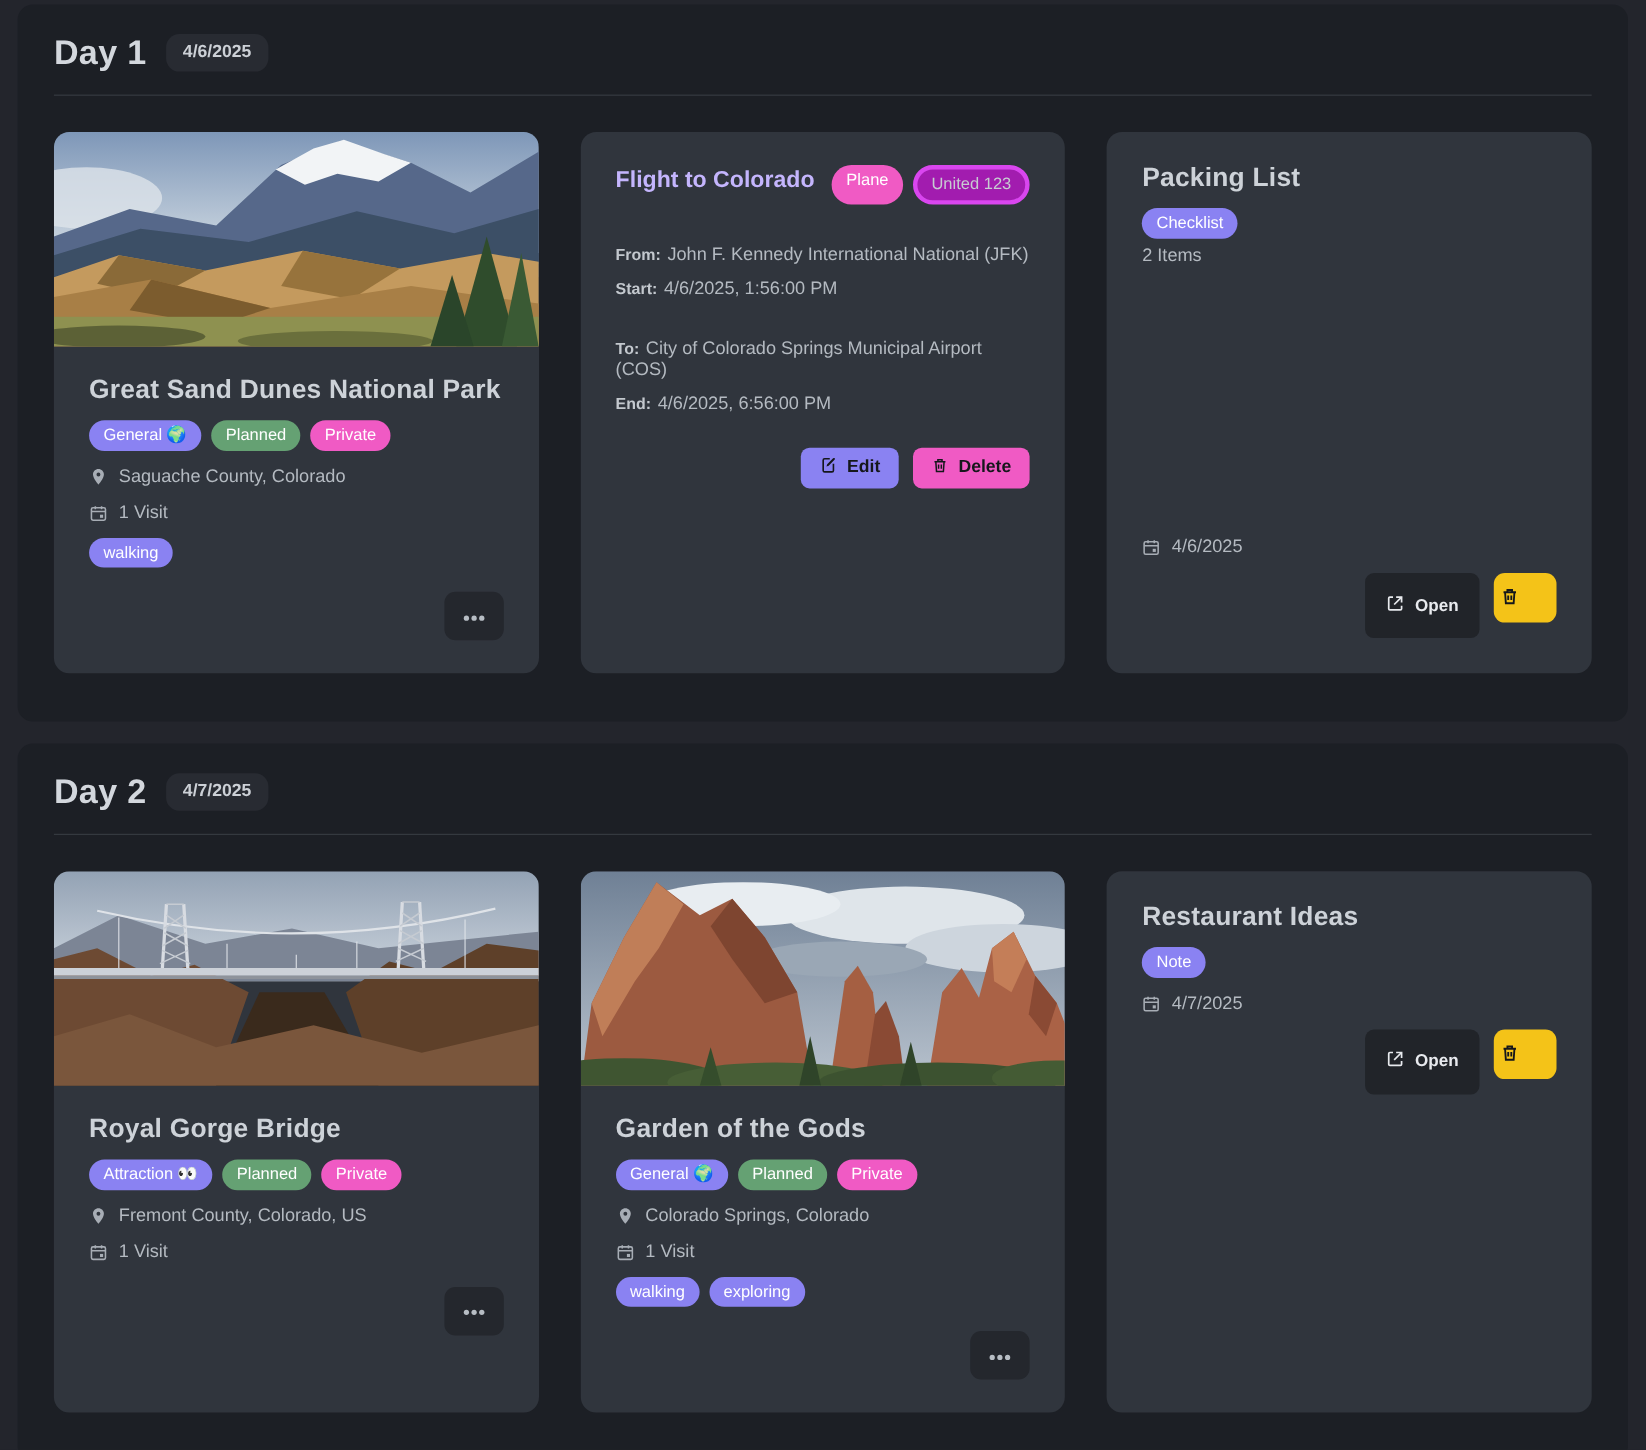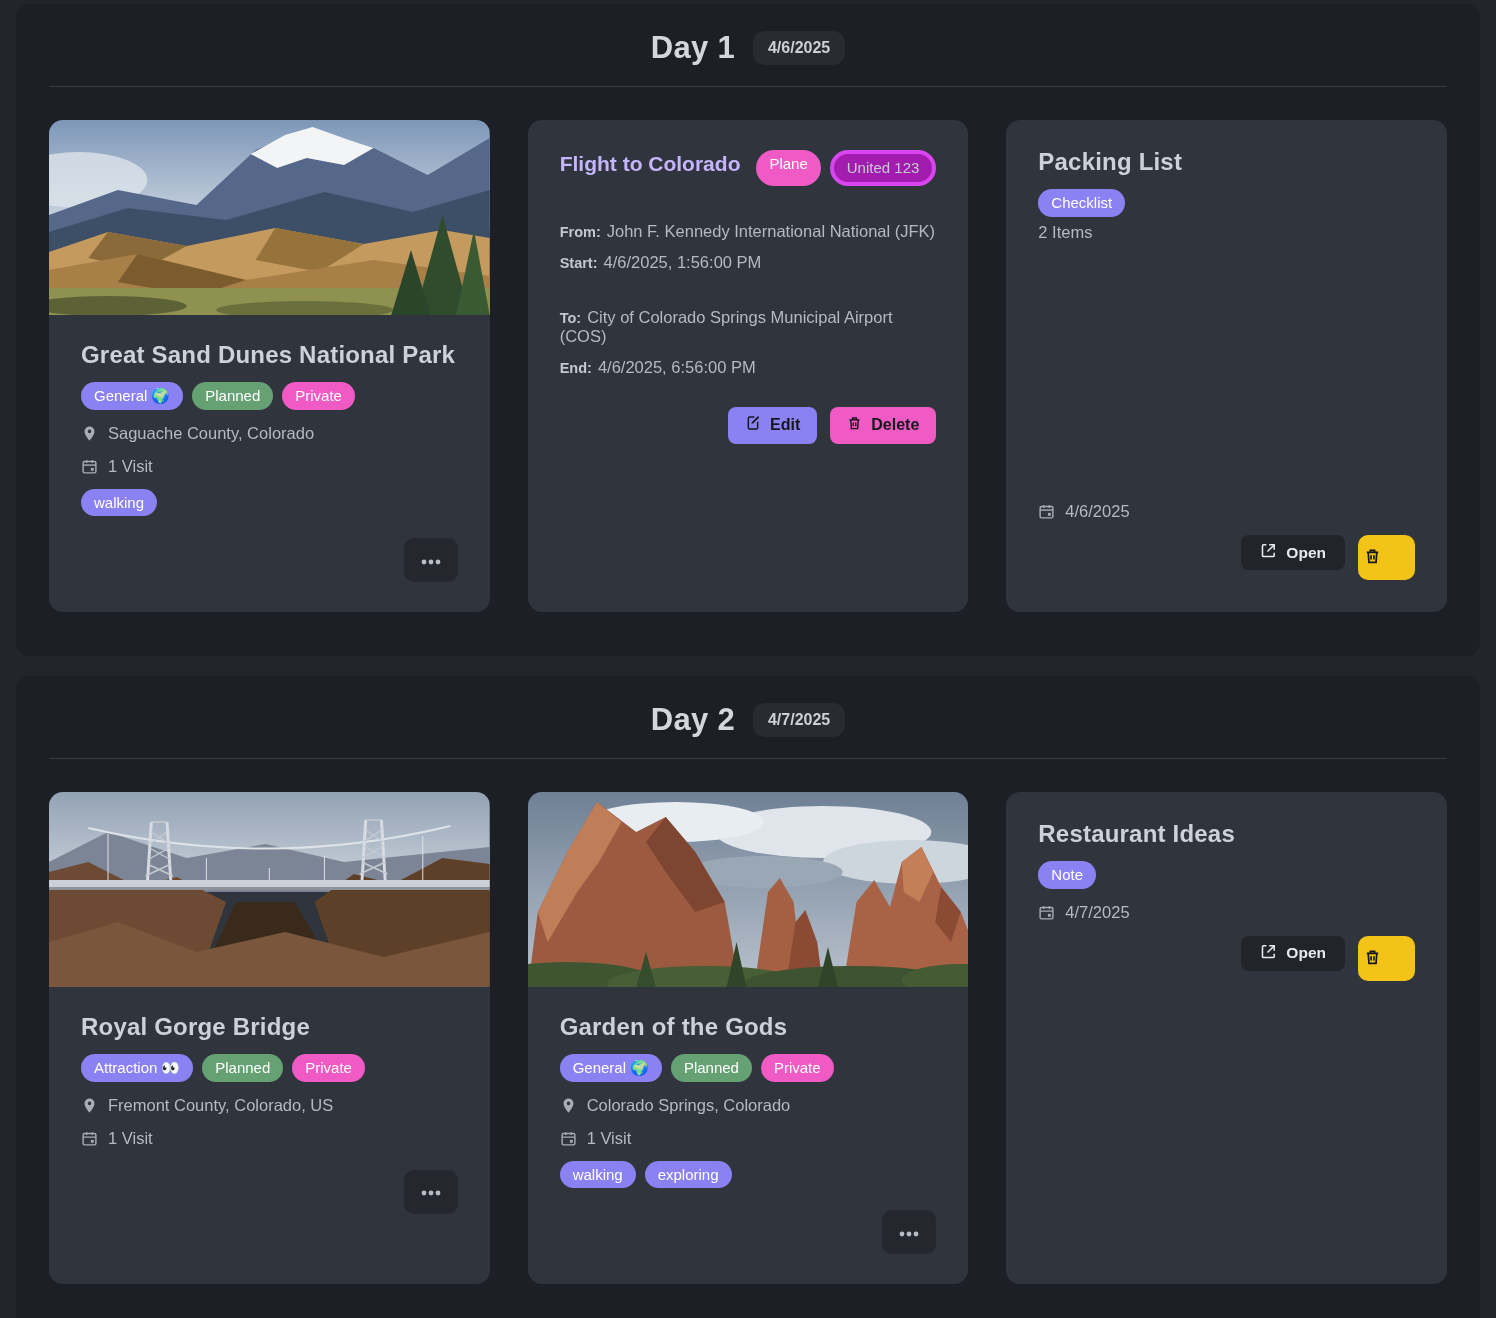--- a/index.html
+++ b/index.html
@@ -15,21 +15,21 @@
     font-family:"Liberation Sans", sans-serif;
     color:#b4bac1;
   }
   .day-section{
     background:var(--panel-bg);
     border-radius:14px;
     margin:0 16px 20px;
     padding:26px 33px 44px;
   }
   .day-section.first{margin-top:4px}
-  .day-head{display:flex;justify-content:center;align-items:center;gap:18px}
+  .day-head{display:flex;justify-content:flex-start;align-items:center;gap:18px}
   .day-title{font-size:31px;font-weight:700;color:#d3d7dd;margin:0;letter-spacing:.3px}
   .day-date{background:#282b32;color:#ccd0d6;font-size:16px;font-weight:700;padding:8px 15px;border-radius:12px}
   .day-divider{height:1px;background:#383c43;margin:20px 0 33px}
   .cards-grid{display:grid;grid-template-columns:repeat(3,1fr);gap:38px;align-items:stretch}
 
   .card{background:var(--card-bg);border-radius:14px;overflow:hidden;display:flex;flex-direction:column}
   .card-photo{height:195px;flex:0 0 195px}
   .card-photo svg{display:block;width:100%;height:100%}
   .card-body{padding:26px 32px 30px;display:flex;flex-direction:column;flex:1}
   .card-title{font-size:24px;font-weight:700;color:#cdd2d8;margin:0;letter-spacing:.2px}
@@ -58,21 +58,21 @@
   .btn-edit{background:var(--accent-purple);color:#15171b;font-size:16px;font-weight:600;height:37px;padding:0 17px;border-radius:8px}
   .btn-delete{background:var(--accent-pink);color:#15171b;font-size:16px;font-weight:600;height:37px;padding:0 17px;border-radius:8px}
 
   
   .doc-body{padding:28px 32px 32px;display:flex;flex-direction:column;flex:1}
   .items-count{margin-top:6px;color:#b4bac1;font-size:16.5px}
   .push-bottom{margin-top:auto}
   .date-row{display:flex;align-items:center;gap:10px;color:#b4bac1;font-size:16.5px;margin-top:14px}
   .date-row .icn{display:flex;color:#a7adb5}
   .footer-actions{display:flex;justify-content:flex-end;gap:13px;margin-top:14px}
-  .btn-open{background:var(--dark-button);color:#e8eaee;font-size:15.5px;font-weight:600;height:35px;padding:0 19px;border-radius:8px}
+  .btn-open{background:var(--dark-button);color:#e8eaee;font-size:15.5px;font-weight:600;height:59px;padding:0 19px;border-radius:8px}
   .btn-trash{width:57px;height:45px;border-radius:10px;background:var(--accent-yellow);color:#15171b}
 </style>
 </head>
 <body>
 
 <section class="day-section first">
   <div class="day-head">
     <h2 class="day-title">Day 1</h2>
     <span class="day-date">4/6/2025</span>
   </div>

